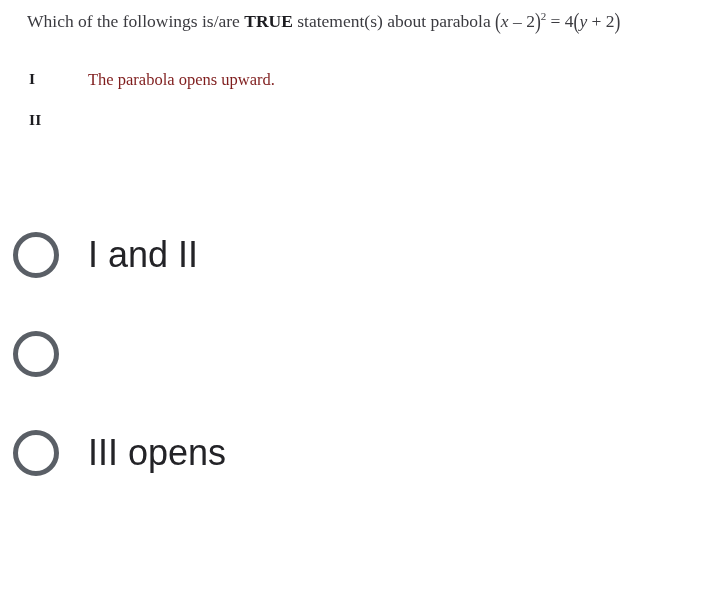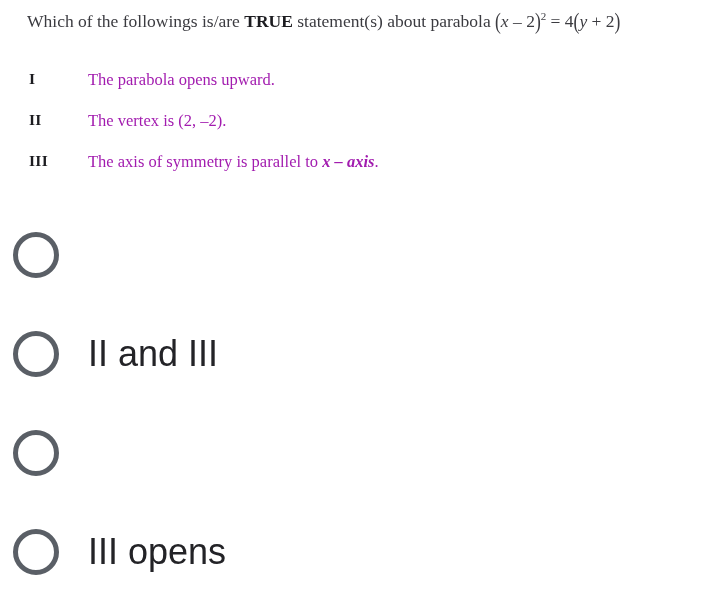--- a/index.html
+++ b/index.html
@@ -62,21 +62,21 @@
     font-size: 15.5px;
     color: #1c1c20;
     letter-spacing: 0.3px;
   }
   .stmt-text {
     position: absolute;
     left: 88px;
     top: 0;
     font-family: "Liberation Serif", "DejaVu Serif", serif;
     font-size: 16.5px;
-    color: #a21caf;
+    color: #7f1d1d;
     white-space: nowrap;
   }
   .stmt-text .ital { font-style: italic; font-weight: bold; }
 
   
   .options {
     position: absolute;
     left: 0;
     top: 205px;
     width: 714px;
@@ -121,40 +121,32 @@
 
 <div class="statements">
 
   <div class="stmt-row">
     <span class="stmt-num">I</span>
     <span class="stmt-text"><span>The parabola opens upward.</span></span>
   </div>
 
   <div class="stmt-row">
     <span class="stmt-num">II</span>
-    <span class="stmt-text"><span>The vertex is </span><span class="math">(2, –2)</span><span>.</span></span>
   </div>
 
-  <div class="stmt-row">
-    <span class="stmt-num">III</span>
-    <span class="stmt-text"><span>The axis of symmetry is parallel to </span><span class="ital">x – axis</span><span>.</span></span>
-  </div>
 
 </div>
 
 <div class="options">
 
   <div class="option">
     <span class="radio"></span>
+    <span class="option-label">I and II</span>
   </div>
 
-  <div class="option">
-    <span class="radio"></span>
-    <span class="option-label">II and III</span>
-  </div>
 
   <div class="option">
     <span class="radio"></span>
   </div>
 
   <div class="option">
     <span class="radio"></span>
     <span class="option-label">III opens</span>
   </div>
 

